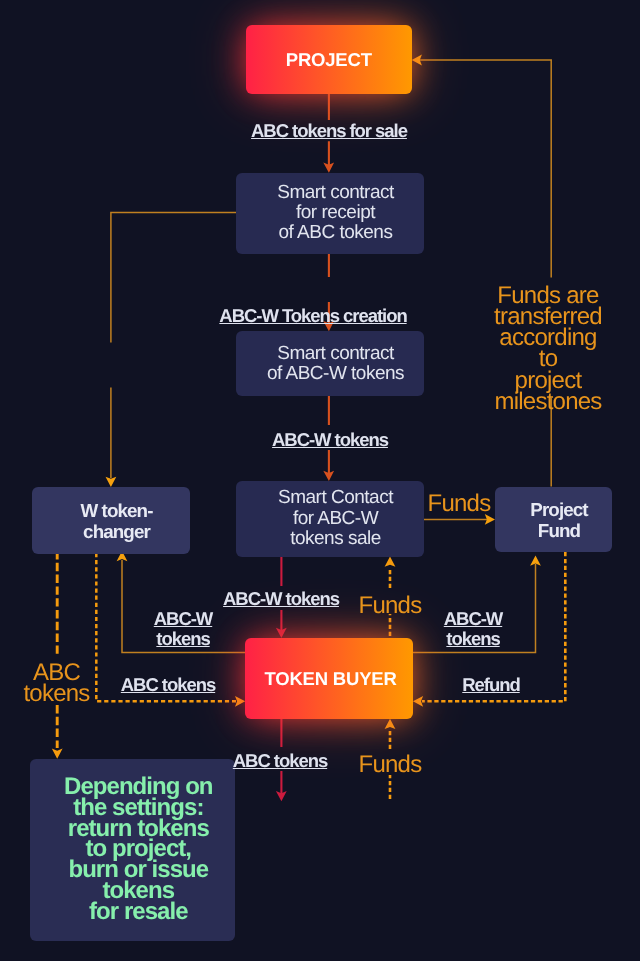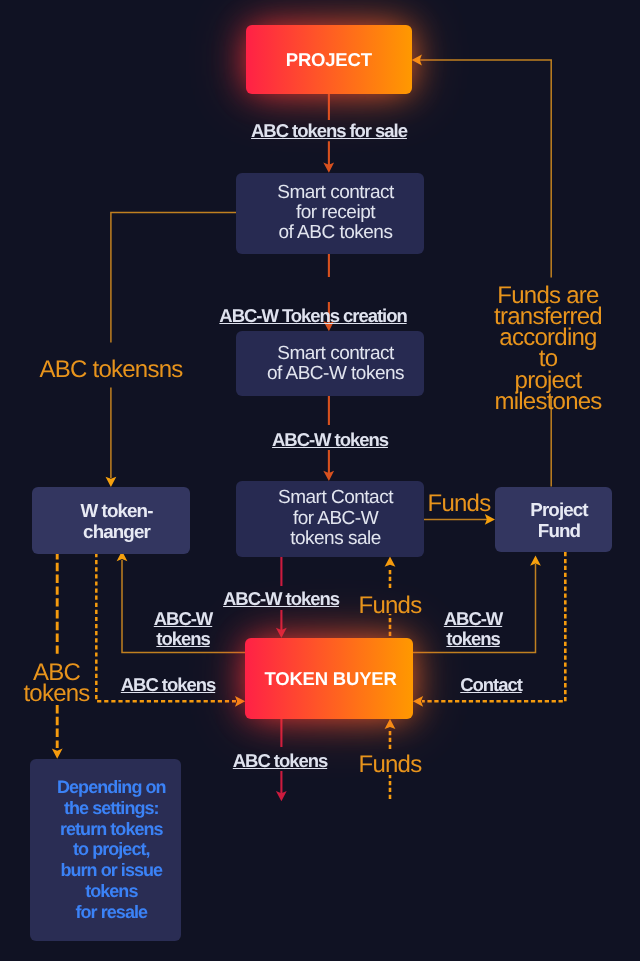--- a/index.html
+++ b/index.html
@@ -131,36 +131,35 @@
               background:linear-gradient(90deg,#ff4238 0%,#ff7028 100%);
               filter:blur(30px);opacity:.44;"></div>
   <div class="glow" style="left:249px;top:642px;width:160px;height:73px;border-radius:6px;
               background:linear-gradient(90deg,#ff2838 0%,#ff7024 100%);
               filter:blur(17px);opacity:.88;"></div>
 
   <div class="node node-hot" style="left:245.2px;top:638px;width:167.7px;height:80.8px;font-size:18.5px;padding:2px 0 0 3px;
               background:linear-gradient(90deg,#ff2146 0%,#ff9900 100%);">TOKEN BUYER</div>
 
 
-  <div class="node node-note" style="left:30.3px;top:758.8px;width:151px;height:182.1px;font-size:18px;font-weight:700;
-              letter-spacing:-.95px;line-height:20.85px;color:#3b82f6;">Depending on
+  <div class="node node-note" style="left:30.3px;top:758.8px;width:205px;height:182.1px;font-size:24px;font-weight:700;
+              letter-spacing:-.95px;line-height:20.85px;color:#86efac;">Depending on
 the settings:
 return tokens
 to project,
 burn or issue
 tokens
 for resale</div>
 
   <div class="label lbl-white" style="left:229px;top:120px;width:200px;">ABC tokens for sale</div>
 
   <div class="label lbl-white" style="left:213px;top:281px;width:200px;margin-top:24px;">ABC-W Tokens creation</div>
 
   <div class="label lbl-white" style="left:230px;top:429px;width:200px;">ABC-W tokens</div>
 
-  <div class="label lbl-orange" style="left:36px;top:355px;width:150px;">ABC tokensns</div>
 
   <div class="label lbl-orange" style="left:488px;top:284.5px;width:120px;line-height:21.3px;">Funds are
 transferred
 according to
 project
 milestones</div>
 
   <div class="label lbl-orange" style="left:424px;top:489px;width:70px;">Funds</div>
 
   <div class="label lbl-white" style="left:206px;top:588px;width:150px;">ABC-W tokens</div>
@@ -171,19 +170,19 @@
 tokens</div>
 
   <div class="label lbl-white" style="left:423px;top:609px;width:100px;line-height:20.4px;">ABC-W
 tokens</div>
 
   <div class="label lbl-white" style="left:113px;top:674px;width:110px;">ABC tokens</div>
 
   <div class="label lbl-orange" style="left:19px;top:663px;width:75px;line-height:20.8px;text-align:center;">ABC
 tokens</div>
 
-  <div class="label lbl-white" style="left:441px;top:674px;width:100px;">Contact</div>
+  <div class="label lbl-white" style="left:441px;top:674px;width:100px;">Refund</div>
 
   <div class="label lbl-white" style="left:225px;top:750px;width:110px;">ABC tokens</div>
 
   <div class="label lbl-orange" style="left:355px;top:750px;width:70px;">Funds</div>
 
 </div>
 
 </body></html>

